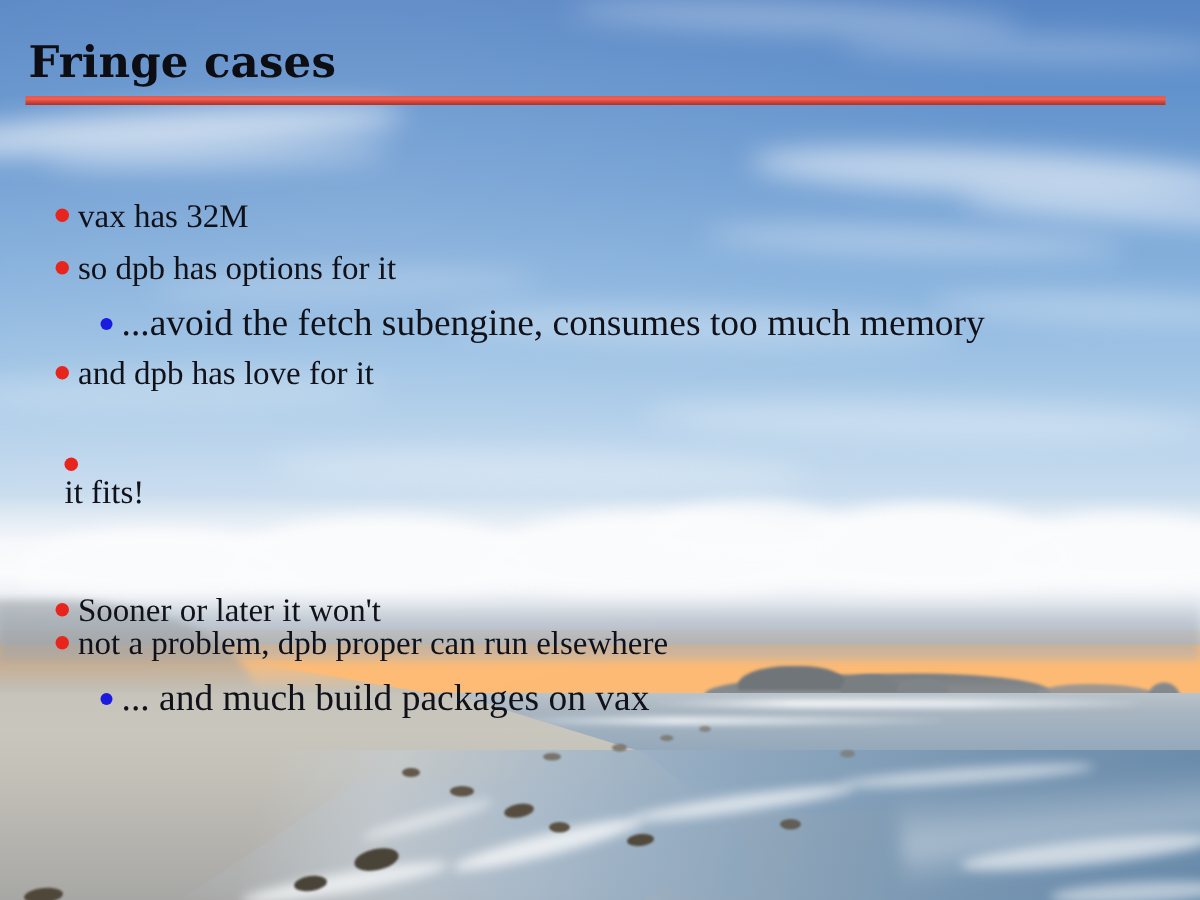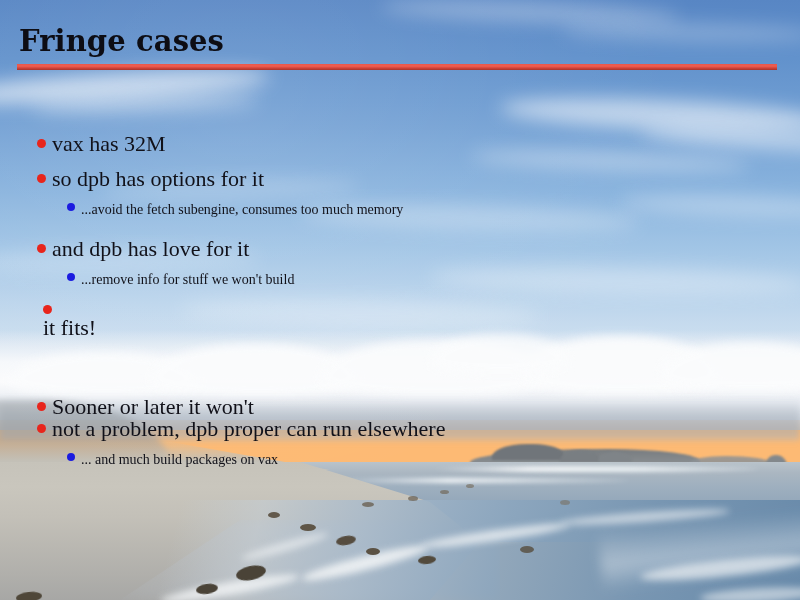--- a/index.html
+++ b/index.html
@@ -268,21 +268,21 @@
 
   .btext {
     font-family: "Liberation Serif", serif;
     font-size: 22px;
     color: #111119;
     margin-left: 6px;
     line-height: 1;
   }
   .row-l1 { left: 37px; }
   .row-l2 { left: 67px; }
-  .row-l2 .btext { font-size: 14px; }
+  .row-l2 .btext { font-size: 25px; }
 </style>
 </head>
 <body>
 
 <div id="slide">
 
   <div>
     <div class="bg-layer sky"></div>
     <div class="cloud c1"></div>
     <div class="cloud c2"></div>
@@ -364,24 +364,20 @@
         <span class="btext">so dpb has options for it</span>
       </div>
       <div class="bullet-row row-l2" style="top: 203px;">
         <span class="dot lvl2"></span>
         <span class="btext">...avoid the fetch subengine, consumes too much memory</span>
       </div>
       <div class="bullet-row row-l1" style="top: 238px;">
         <span class="dot lvl1"></span>
         <span class="btext">and dpb has love for it</span>
       </div>
-      <div class="bullet-row row-l2" style="top: 273px;">
-        <span class="dot lvl2"></span>
-        <span class="btext">...remove info for stuff we won't build</span>
-      </div>
       <div class="bullet-row row-l1" style="top: 308px; flex-direction: column;">
         <span class="dot lvl1"></span>
         <span class="btext">it fits!</span>
       </div>
       <div class="bullet-row row-l1" style="top: 396px;">
         <span class="dot lvl1"></span>
         <span class="btext">Sooner or later it won't</span>
       </div>
       <div class="bullet-row row-l1" style="top: 418px; justify-content: space-between;">
         <span class="dot lvl1"></span>

